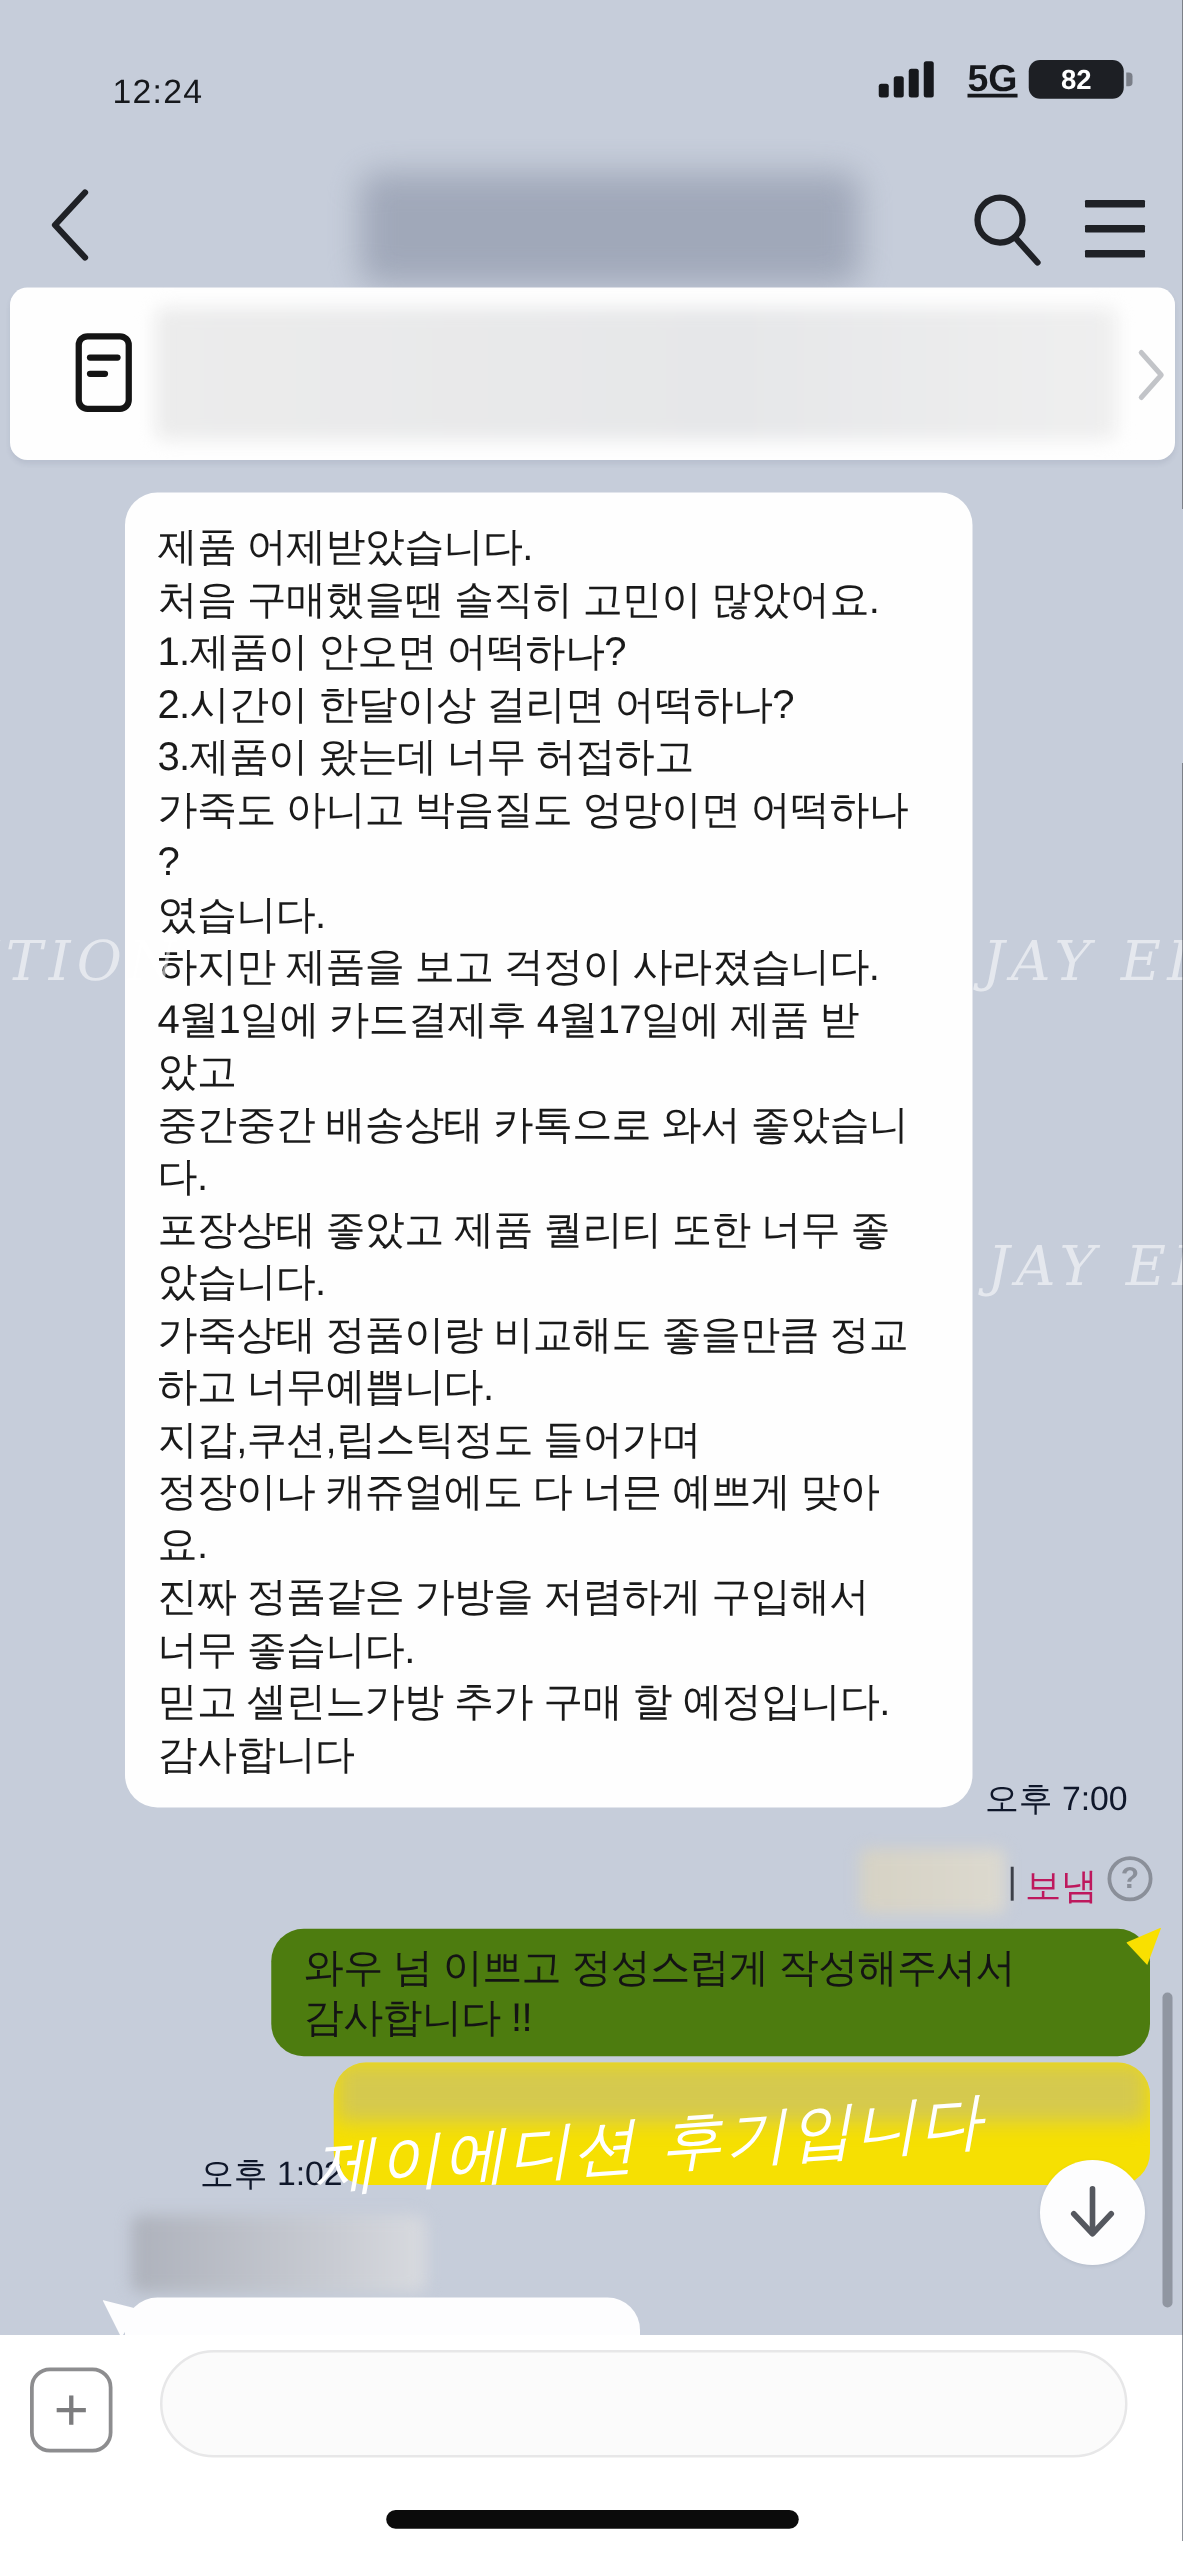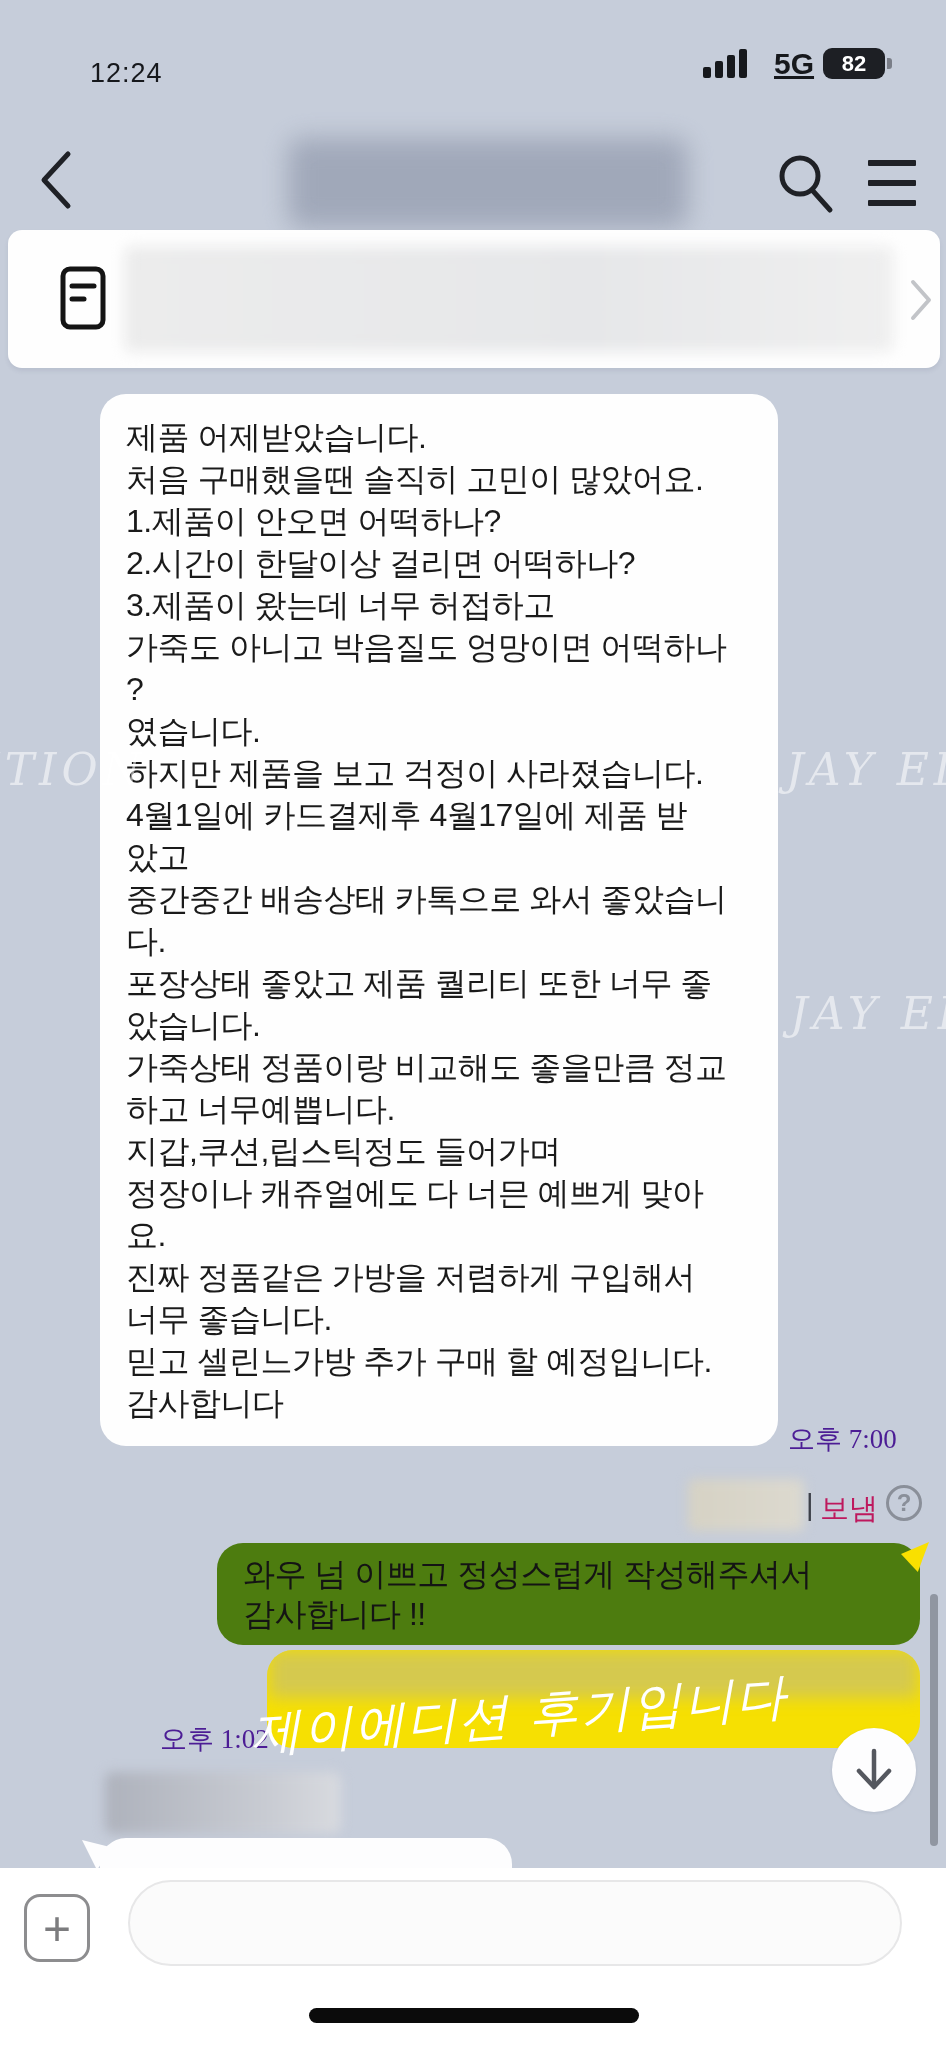--- a/index.html
+++ b/index.html
@@ -7,39 +7,39 @@
   .screen{
     position:relative; width:946px; height:2048px;
     background:#c6cdda; overflow:hidden;
     font-family:"Liberation Sans",sans-serif; color:#111;
   }
   
   .status-time{ position:absolute; left:90px; top:58px; font-size:27px; font-weight:400; color:#16181c; letter-spacing:1px;}
   .sig{ position:absolute; left:703px; top:48px; width:62px; height:30px; display:flex; align-items:flex-end; gap:4px;}
   .sig .bar{ width:8px; background:#16181c; border-radius:2px;}
   .net{ position:absolute; left:774px; top:47px; font-size:30px; font-weight:600; color:#16181c;text-decoration:underline;}
-  .batt{ position:absolute; left:823px; top:48px; width:62px; height:31px; background:#1d1f24; border-radius:9px;
+  .batt{ position:absolute; left:823px; top:48px; width:76px; height:31px; background:#1d1f24; border-radius:9px;
          display:flex; align-items:center; justify-content:center; color:#fff; font-size:22px; font-weight:700;}
   .batt::after{ content:""; position:absolute; right:-7px; top:10px; width:5px; height:11px; background:rgba(29,31,36,.45); border-radius:0 3px 3px 0;}
   
   .back{ position:absolute; left:28px; top:142px; width:56px; height:76px; cursor:pointer;}
   .title-blur{ position:absolute; left:288px; top:138px; width:400px; height:90px; background:#9aa2b4; border-radius:14px; filter:blur(13px); opacity:.85;}
   .search{ position:absolute; left:772px; top:150px; width:66px; height:66px; cursor:pointer;}
   .menu{ position:absolute; left:868px; top:160px; width:48px; height:46px; display:flex; flex-direction:column; justify-content:space-between; cursor:pointer;}
   .menu .m{ height:6px; background:#1f2126; border-radius:1px;}
   
   .notice{ position:absolute; left:8px; top:230px; width:932px; height:138px; background:#fefefe; border-radius:14px; box-shadow:0 3px 4px rgba(70,80,110,.10);}
   .notice-blur{ position:absolute; left:116px; top:16px; width:770px; height:106px; background:linear-gradient(90deg,#ececec,#e6e7e9 60%,#efefef); border-radius:8px; filter:blur(7px);}
   .doc-ic{ position:absolute; left:52px; top:36px;}
   .notice-chev{ position:absolute; left:900px; top:48px;}
   
   .bubble{ position:absolute; border-radius:26px; }
   .review{ left:100px; top:394px; width:678px; background:#fefefe; padding:22px 26px;
            font-size:32px; line-height:42px; color:#1a1a1a; white-space:pre; overflow:hidden; letter-spacing:-0.5px;}
-  .tstamp{ position:absolute; font-size:27px; color:#4c1d95;font-family:Liberation Serif, serif;}
+  .tstamp{ position:absolute; font-size:27px; color:#0f172a;}
   .t700{ left:788px; top:1421px;}
   .t702{ left:160px; top:1721px;}
   
   .name-blur{ position:absolute; left:688px; top:1479px; width:116px; height:52px; background:linear-gradient(90deg,#d6d2c4,#dcd9cf); border-radius:6px; filter:blur(6px);}
   .frag{ position:absolute; left:806px; top:1489px; font-size:29px; color:#3c4049;}
   .sentby{ position:absolute; left:820px; top:1489px; font-size:29px; color:#be185d;}
   .help{ position:absolute; left:886px; top:1485px; width:36px; height:36px; border:3px solid #8a8f99; border-radius:50%;
          display:flex; align-items:center; justify-content:center; font-size:24px; font-weight:700; color:#8a8f99; cursor:pointer;}
   .yb1{ left:217px; top:1543px; width:703px; background:#4d7c0f; padding:11px 26px; font-size:32px; line-height:40px;
         color:#141414; white-space:pre; letter-spacing:-0.5px;}

